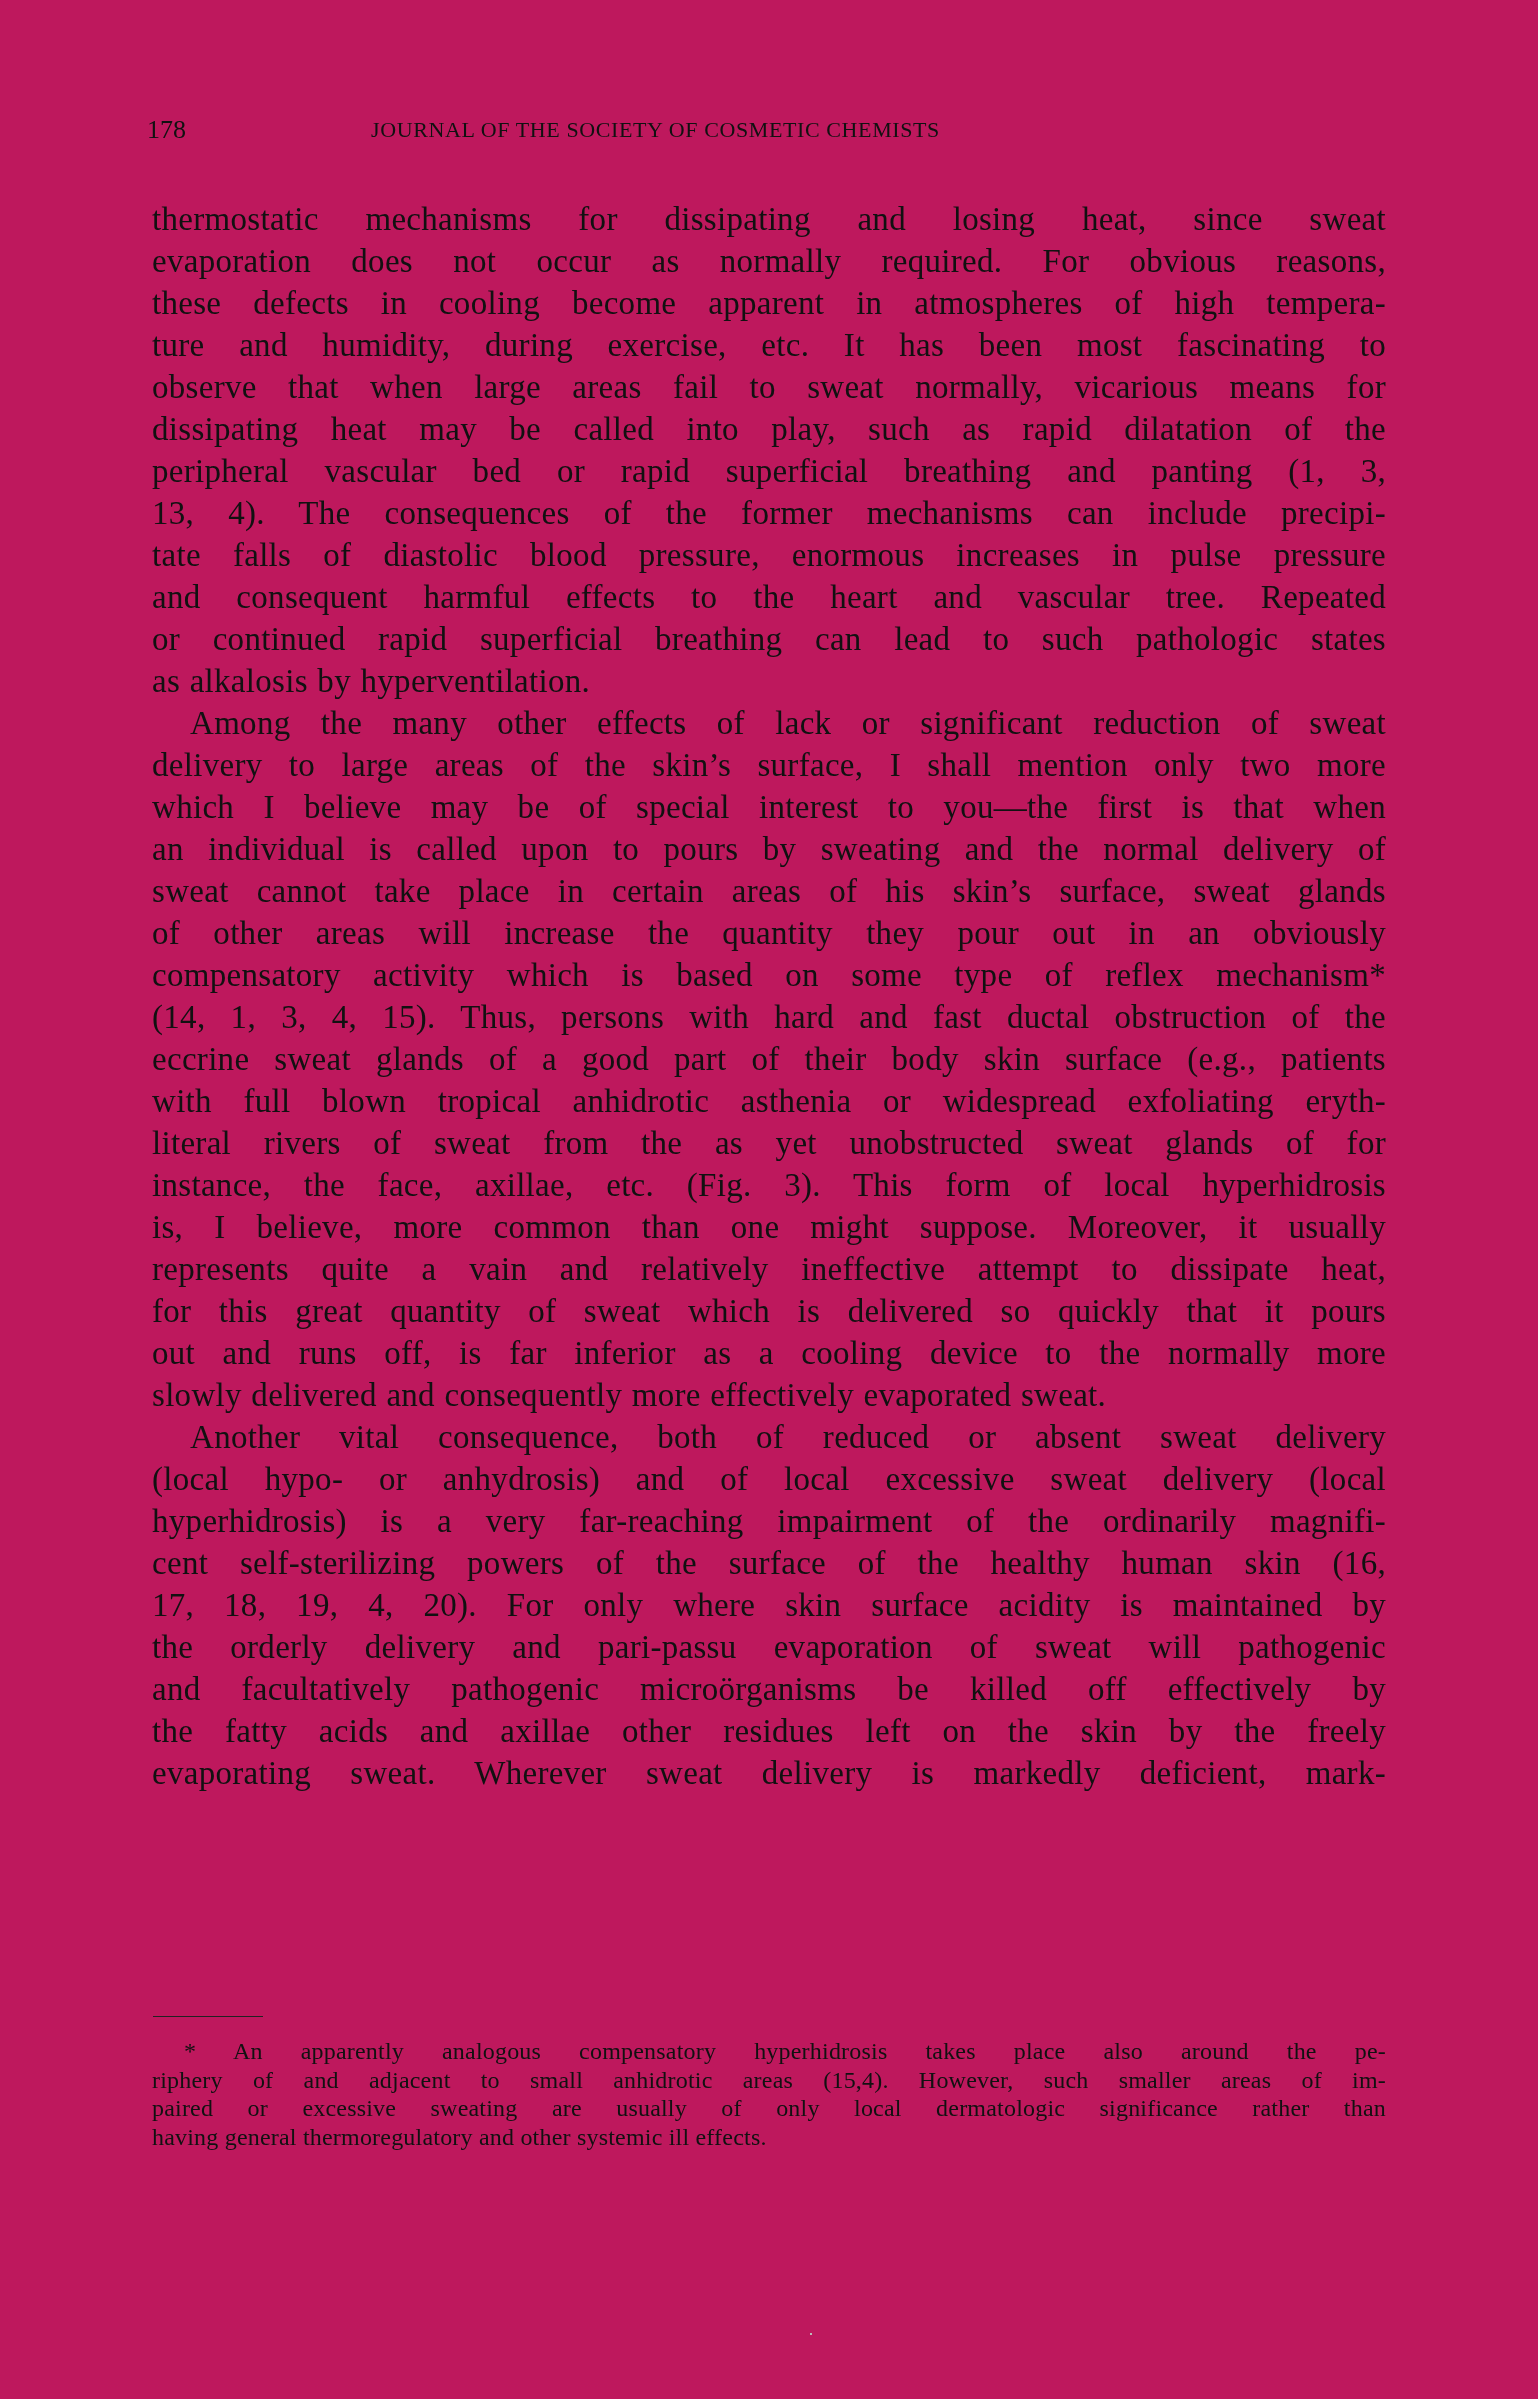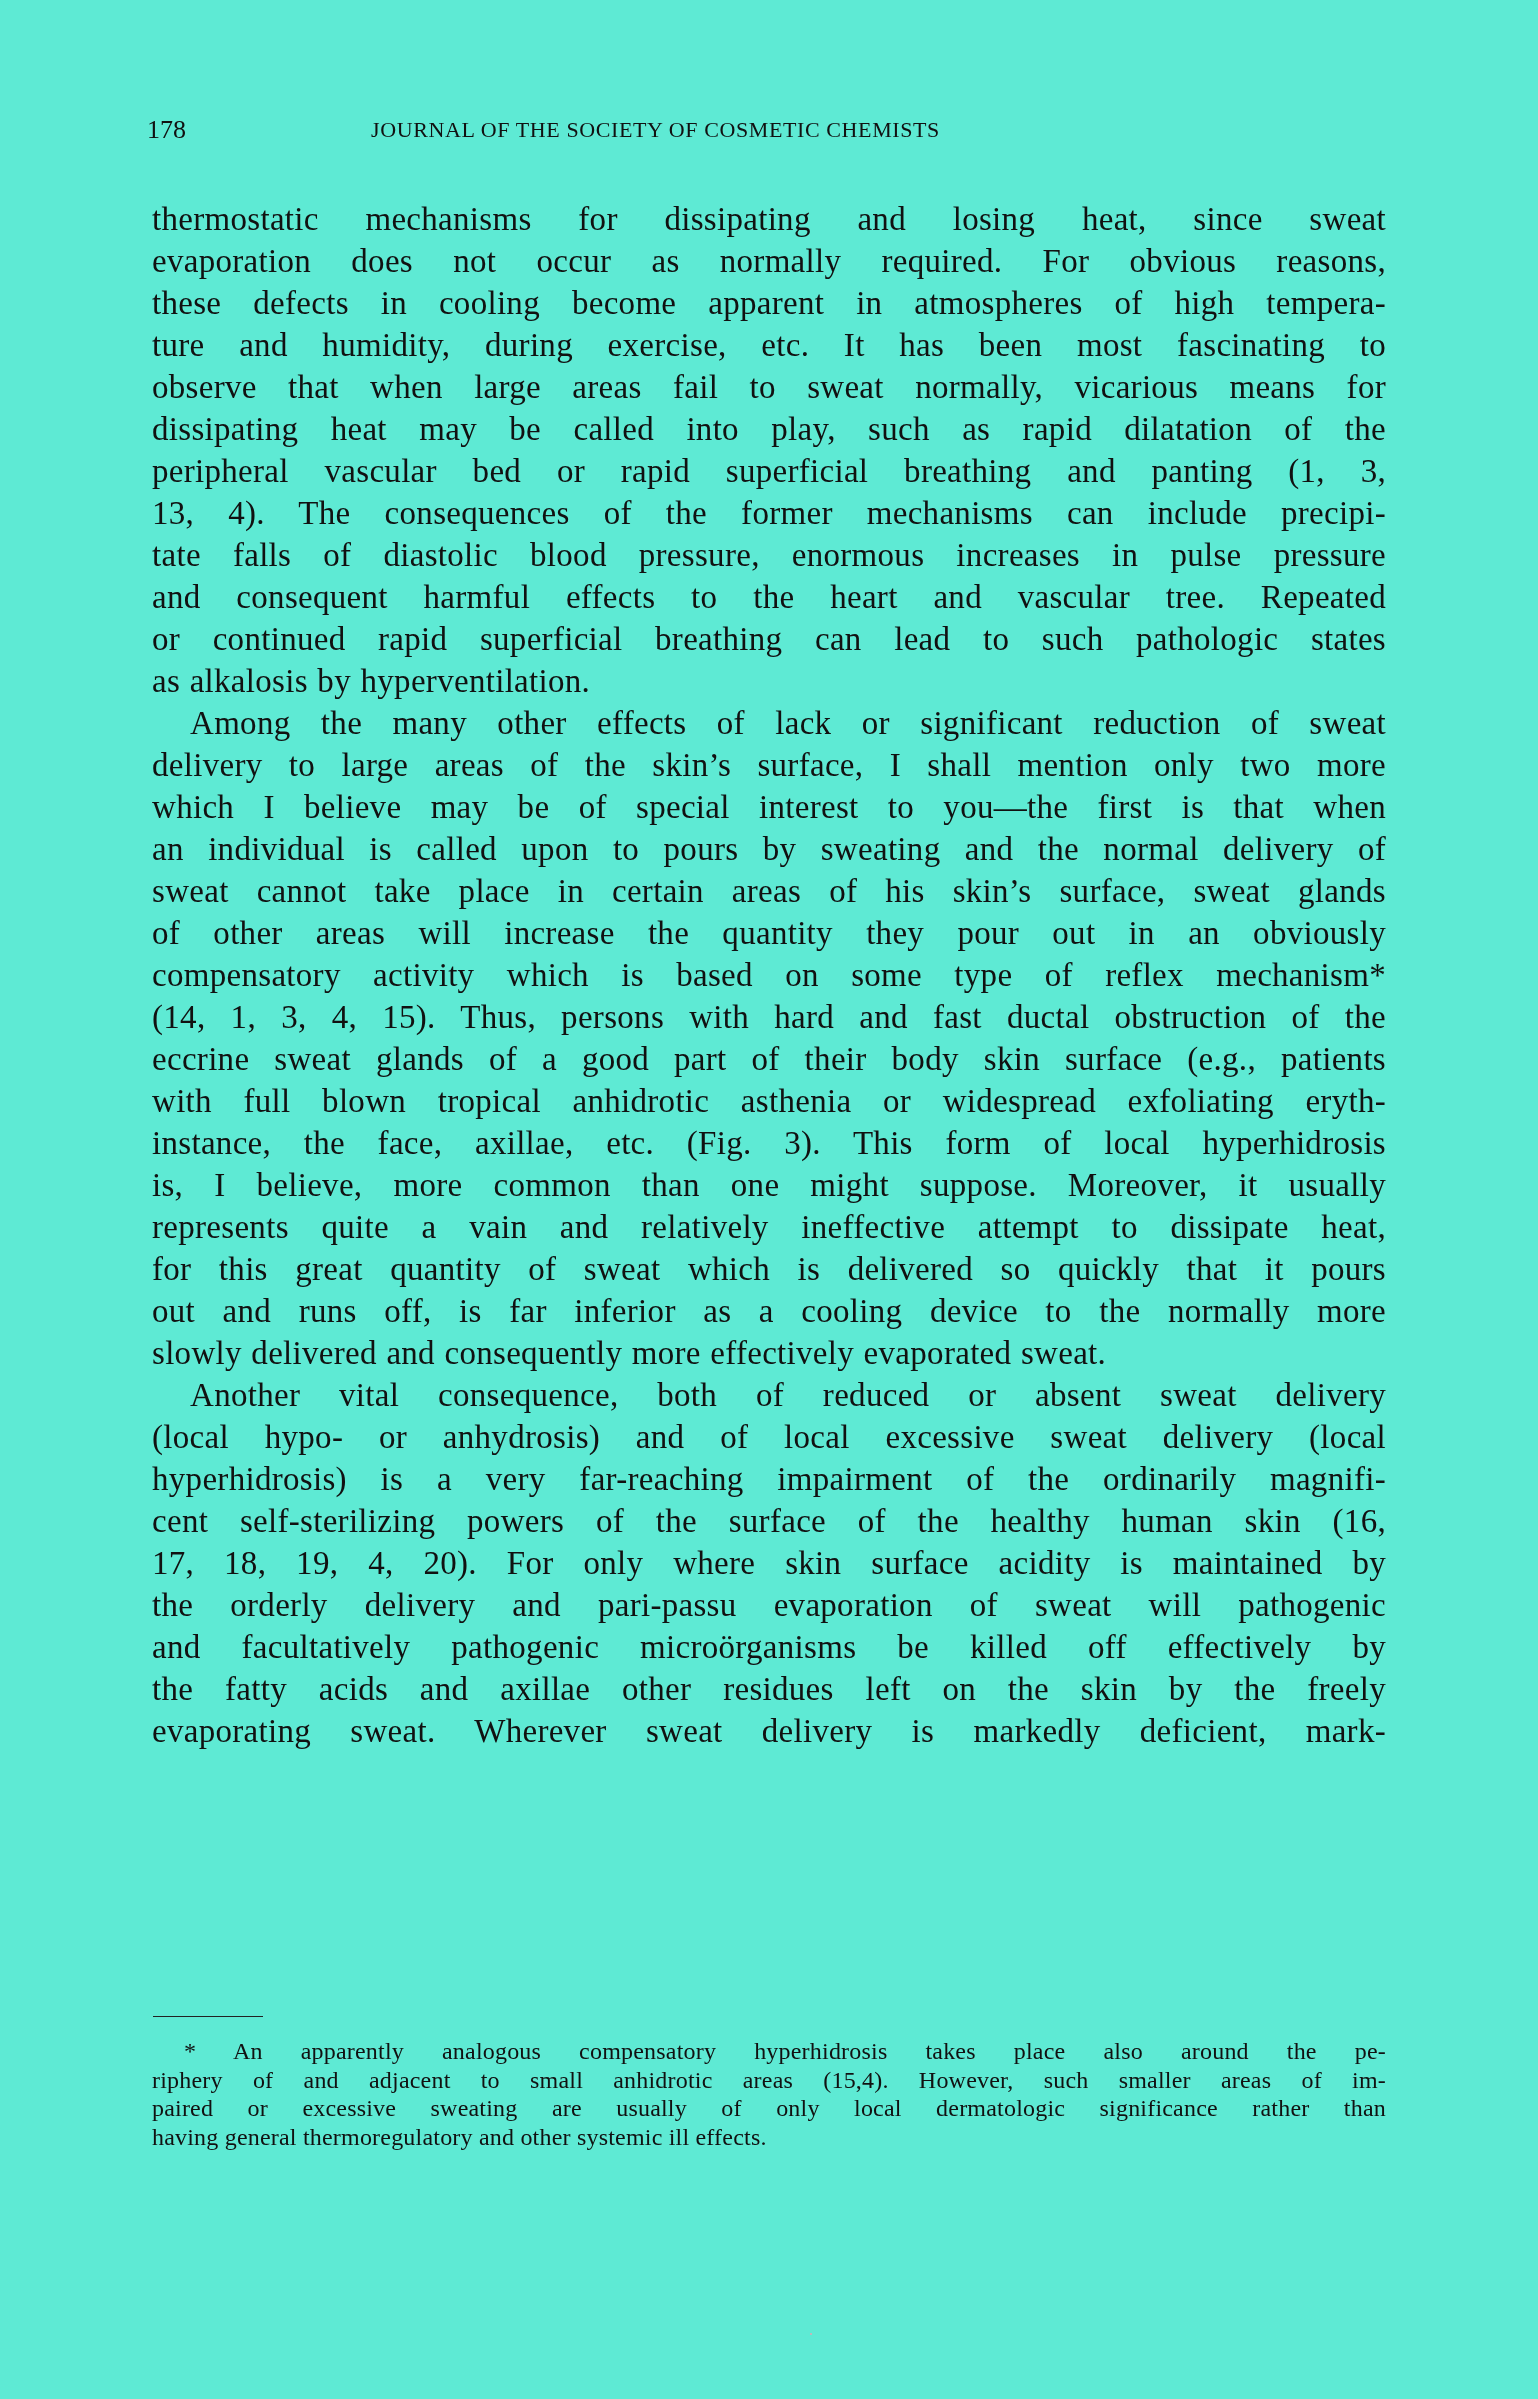--- a/index.html
+++ b/index.html
@@ -1,17 +1,17 @@
 <!DOCTYPE html>
 <html style="font-size:15px"><head>
 <meta charset="utf-8">
 <style>
   html, body { margin: 0; padding: 0; background: #ffffff; }
   body { width: 1539px; height: 2400px; position: relative; overflow: hidden; color: #111111; }
-  .page { position: absolute; left: 0; top: 0; width: 1539px; height: 2400px; background: #5eead4; }
+  .page { position: absolute; left: 0; top: 0; width: 1539px; height: 2400px; background: #be185d; }
   .hdr-num { position: absolute; left: 147px; top: 116px; font-family: "Liberation Serif", serif; font-size: 26px; line-height: 28.5px; }
   .hdr-title { position: absolute; left: 371px; top: 116px; width: 797px; font-family: "Liberation Serif", serif; font-size: 22px; line-height: 28.5px; letter-spacing: 0.6px; white-space: nowrap; }
   .body { position: absolute; left: 152px; top: 198px; width: 1234px; font-family: "Liberation Serif", serif; font-size: 33px; }
   .line { display: block; height: 42px; line-height: 42px; white-space: nowrap; text-align: justify; text-align-last: justify; word-spacing: 1px; letter-spacing: 0.3px; }
   .line.last { text-align-last: left; }
   .line.indent { padding-left: 38px; }
   .rule { position: absolute; left: 153px; top: 2016px; width: 110px; height: 0; border-top: 1.9px solid #222; }
   .fn { position: absolute; left: 152px; top: 2037px; width: 1234px; font-family: "Liberation Serif", serif; font-size: 24px; }
   .fline { display: block; height: 28.5px; line-height: 28.5px; white-space: nowrap; text-align: justify; text-align-last: justify; letter-spacing: 0.2px; font-family: Liberation Serif, serif; }
   .fline.indent { padding-left: 32px; }
@@ -46,20 +46,21 @@
       <span class="line indent">Among the many other effects of lack or significant reduction of sweat</span>
       <span class="line">delivery to large areas of the skin’s surface, I shall mention only two more</span>
       <span class="line">which I believe may be of special interest to you—the first is that when</span>
       <span class="line">an individual is called upon to pours by sweating and the normal delivery of</span>
       <span class="line">sweat cannot take place in certain areas of his skin’s surface, sweat glands</span>
       <span class="line">of other areas will increase the quantity they pour out in an obviously</span>
       <span class="line">compensatory activity which is based on some type of reflex mechanism*</span>
       <span class="line">(14, 1, 3, 4, 15). Thus, persons with hard and fast ductal obstruction of the</span>
       <span class="line">eccrine sweat glands of a good part of their body skin surface (e.g., patients</span>
       <span class="line">with full blown tropical anhidrotic asthenia or widespread exfoliating eryth-</span>
+      <span class="line">literal rivers of sweat from the as yet unobstructed sweat glands of for</span>
       <span class="line">instance, the face, axillae, etc. (Fig. 3). This form of local hyperhidrosis</span>
       <span class="line">is, I believe, more common than one might suppose. Moreover, it usually</span>
       <span class="line">represents quite a vain and relatively ineffective attempt to dissipate heat,</span>
       <span class="line">for this great quantity of sweat which is delivered so quickly that it pours</span>
       <span class="line">out and runs off, is far inferior as a cooling device to the normally more</span>
       <span class="line last">slowly delivered and consequently more effectively evaporated sweat.</span>
     </div>
 
     <div>
       <span class="line indent">Another vital consequence, both of reduced or absent sweat delivery</span>

